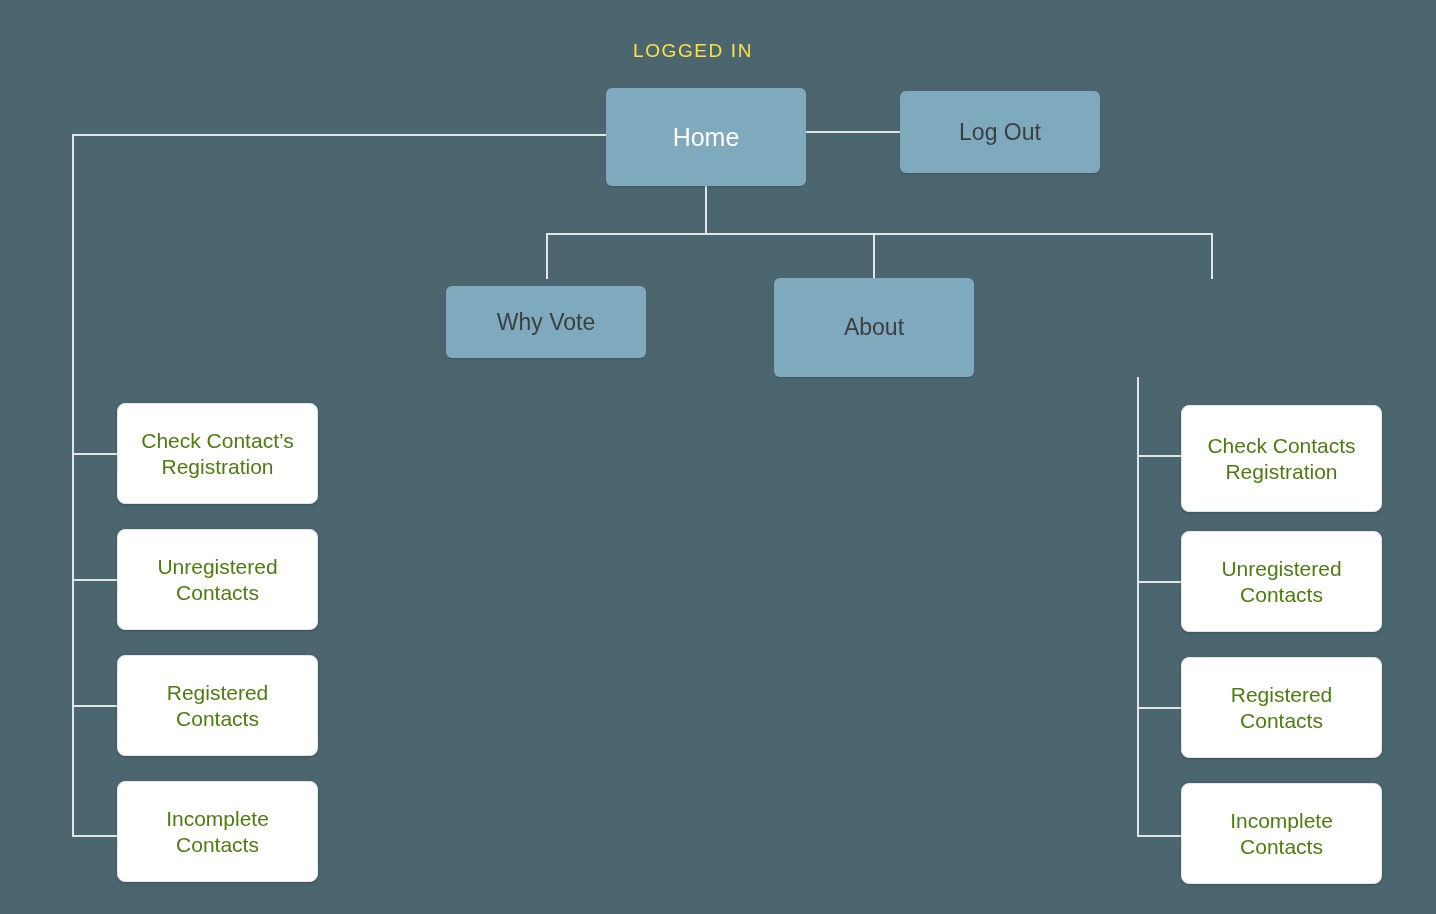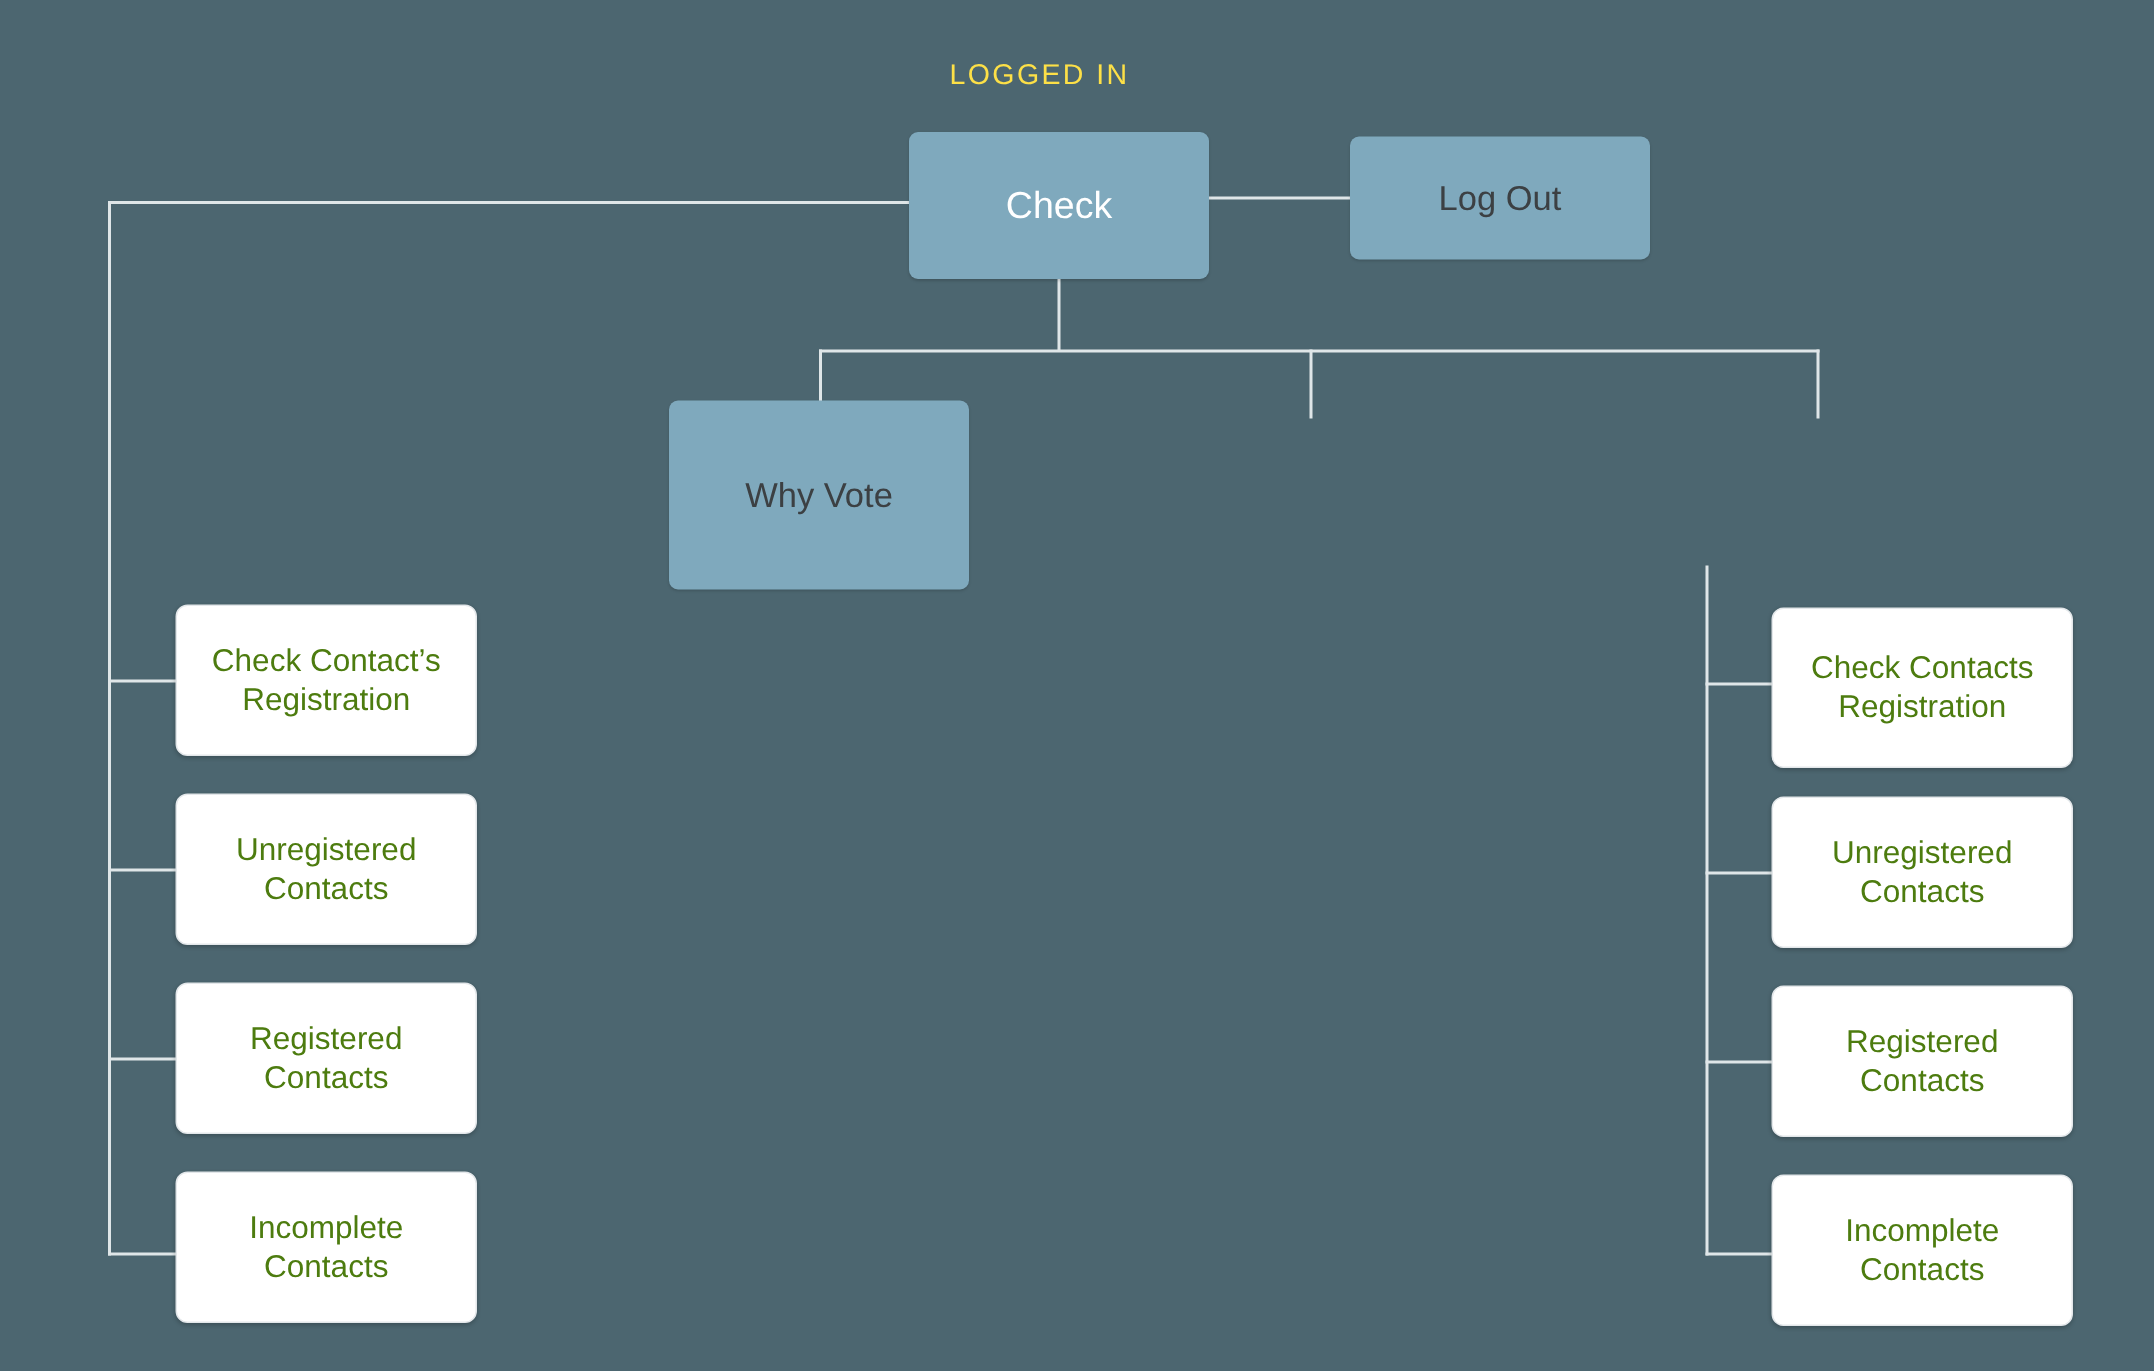--- a/index.html
+++ b/index.html
@@ -98,31 +98,34 @@
   <div class="line v" style="left:873px; top:233px; height:46px;"></div>
   <div class="line v" style="left:1211px; top:233px; height:46px;"></div>
 
   <div class="line v" style="left:1137px; top:377px; height:460px;"></div>
   <div class="line h" style="left:1137px; top:455px; width:46px;"></div>
   <div class="line h" style="left:1137px; top:581px; width:46px;"></div>
   <div class="line h" style="left:1137px; top:707px; width:46px;"></div>
   <div class="line h" style="left:1137px; top:835px; width:46px;"></div>
 
   <div class="node blue root" style="left:606px; top:88px; width:200px; height:98px;">
-    <span class="label">Check</span>
+    <span class="label">Home</span>
   </div>
 
   <div class="node blue" style="left:900px; top:91px; width:200px; height:82px;">
     <span class="label">Log Out</span>
   </div>
 
-  <div class="node blue" style="left:446px; top:267px; width:200px; height:126px;">
+  <div class="node blue" style="left:446px; top:286px; width:200px; height:72px;">
     <span class="label">Why Vote</span>
   </div>
 
+  <div class="node blue" style="left:774px; top:278px; width:200px; height:99px;">
+    <span class="label">About</span>
+  </div>
 
 
   <div class="node white" style="left:117px; top:403px; width:201px; height:101px;">
     <span>
       <span class="label">Check Contact’s</span>
       <span class="label">Registration</span>
     </span>
   </div>
 
   <div class="node white" style="left:117px; top:529px; width:201px; height:101px;">

